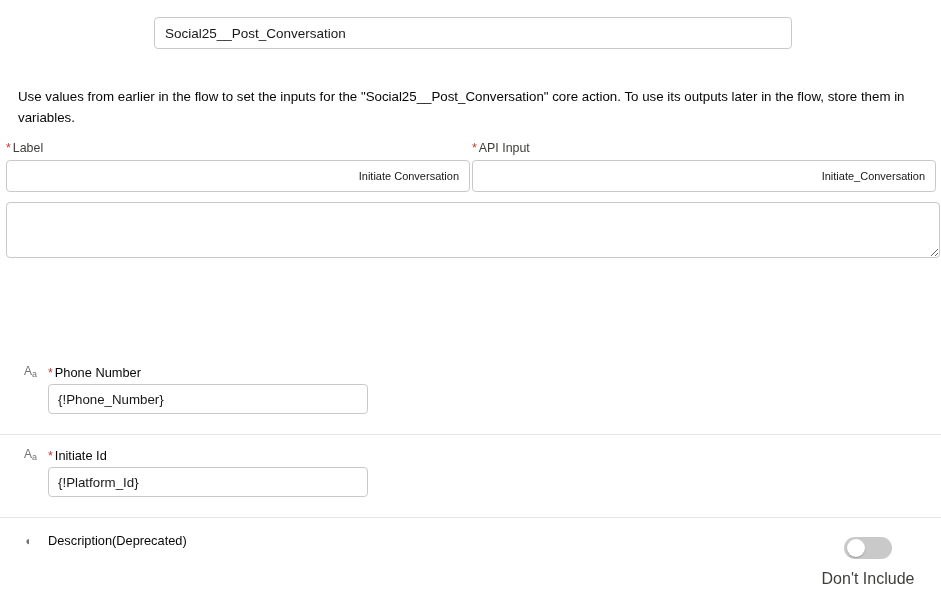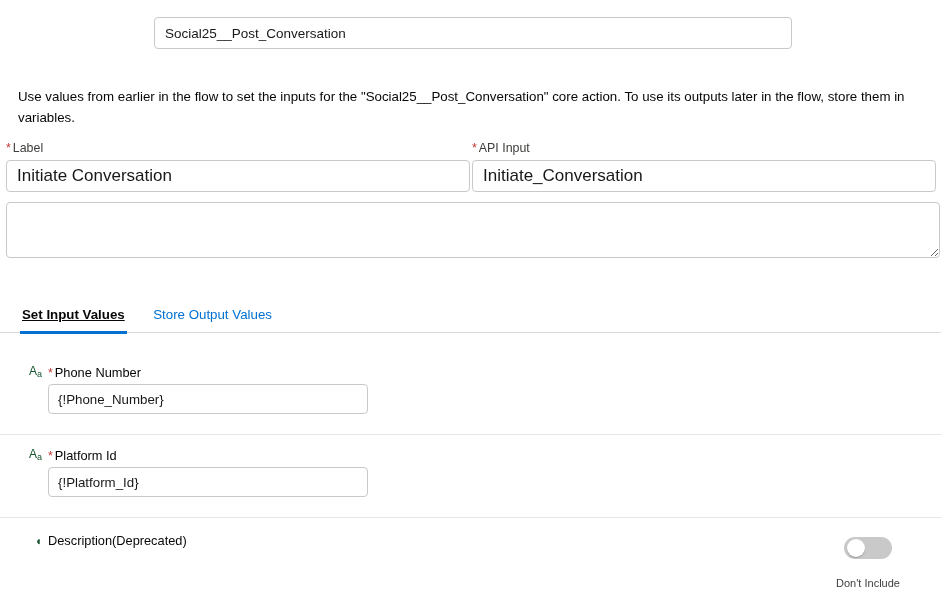--- a/index.html
+++ b/index.html
@@ -72,26 +72,27 @@
   .req {
     color: #c23934;
     margin-right: 2px;
     font-size: 12.4px;
   }
   .text-input {
     width: 100%;
     height: 32px;
     line-height: 30px;
     padding: 15px 10px;
-    font-size: 17px;
+    font-size: 11px;
     color: #181818;
     border: 1px solid #c9c9c9;
     border-radius: 4px;
     background: #fff;
     font-family: "Liberation Sans", sans-serif;
+    text-align: right;
   }
 
   
   .desc-block {
     position: absolute;
     top: 202px;
     left: 6px;
     width: 935px;
   }
   .desc-area {
@@ -155,27 +156,26 @@
   .row-head {
     display: flex;
     align-items: center;
     padding-left: 24px;
     padding-top: 17px;
     height: 24px;
   }
   .type-icon {
     width: 18px;
     font-size: 12px;
-    color: #14532d;
+    color: #737373;
     letter-spacing: 0px;
     margin-right: 6px;
     line-height: 14px;
     position: relative;
     top: 0px;
-    text-align: right;
   }
   .type-icon .small { font-size: 9px; vertical-align: -2px; }
   .row-label {
     font-size: 12.8px;
     color: #080707;
     line-height: 16px;
   }
   .row-input-wrap {
     padding-left: 48px;
     padding-top: 8px;
@@ -222,22 +222,22 @@
     top: 2px;
     left: 3px;
     width: 18px;
     height: 18px;
     border-radius: 50%;
     background: #fff;
     box-shadow: 0 1px 1px rgba(0,0,0,.25);
   }
   .switch-caption {
     display: block;
-    margin-top: 14px;
-    font-size: 11px;
+    margin-top: 7px;
+    font-size: 16px;
     color: #3e3e3c;
     white-space: nowrap;
   }
 </style>
 </head>
 <body>
 
 <div class="page">
 
   <div class="action-name-row">
@@ -258,24 +258,20 @@
         <span class="req">*</span><span>API Input</span>
       </span>
       <input class="text-input" type="text" value="Initiate_Conversation" style="">
     </div>
   </div>
 
   <div class="desc-block">
     <textarea class="desc-area" placeholder="" style=""></textarea>
   </div>
 
-  <div class="tabs">
-    <span class="tab active">Set Input Values</span>
-    <span class="tab">Store Output Values</span>
-  </div>
 
   <div class="input-row row-a">
     <div class="row-head">
       <span class="type-icon">
         <span>A</span><span class="small">a</span>
       </span>
       <span class="row-label">
         <span class="req">*</span><span>Phone Number</span>
       </span>
     </div>
@@ -283,21 +279,21 @@
       <input class="merge-input" type="text" value="{!Phone_Number}" style="">
     </div>
   </div>
 
   <div class="input-row row-b">
     <div class="row-head">
       <span class="type-icon">
         <span>A</span><span class="small">a</span>
       </span>
       <span class="row-label">
-        <span class="req">*</span><span>Platform Id</span>
+        <span class="req">*</span><span>Initiate Id</span>
       </span>
     </div>
     <div class="row-input-wrap">
       <input class="merge-input" type="text" value="{!Platform_Id}" style="">
     </div>
   </div>
 
   <div class="input-row row-c">
     <div class="toggle-row-inner">
       <span class="type-icon">◖</span>

